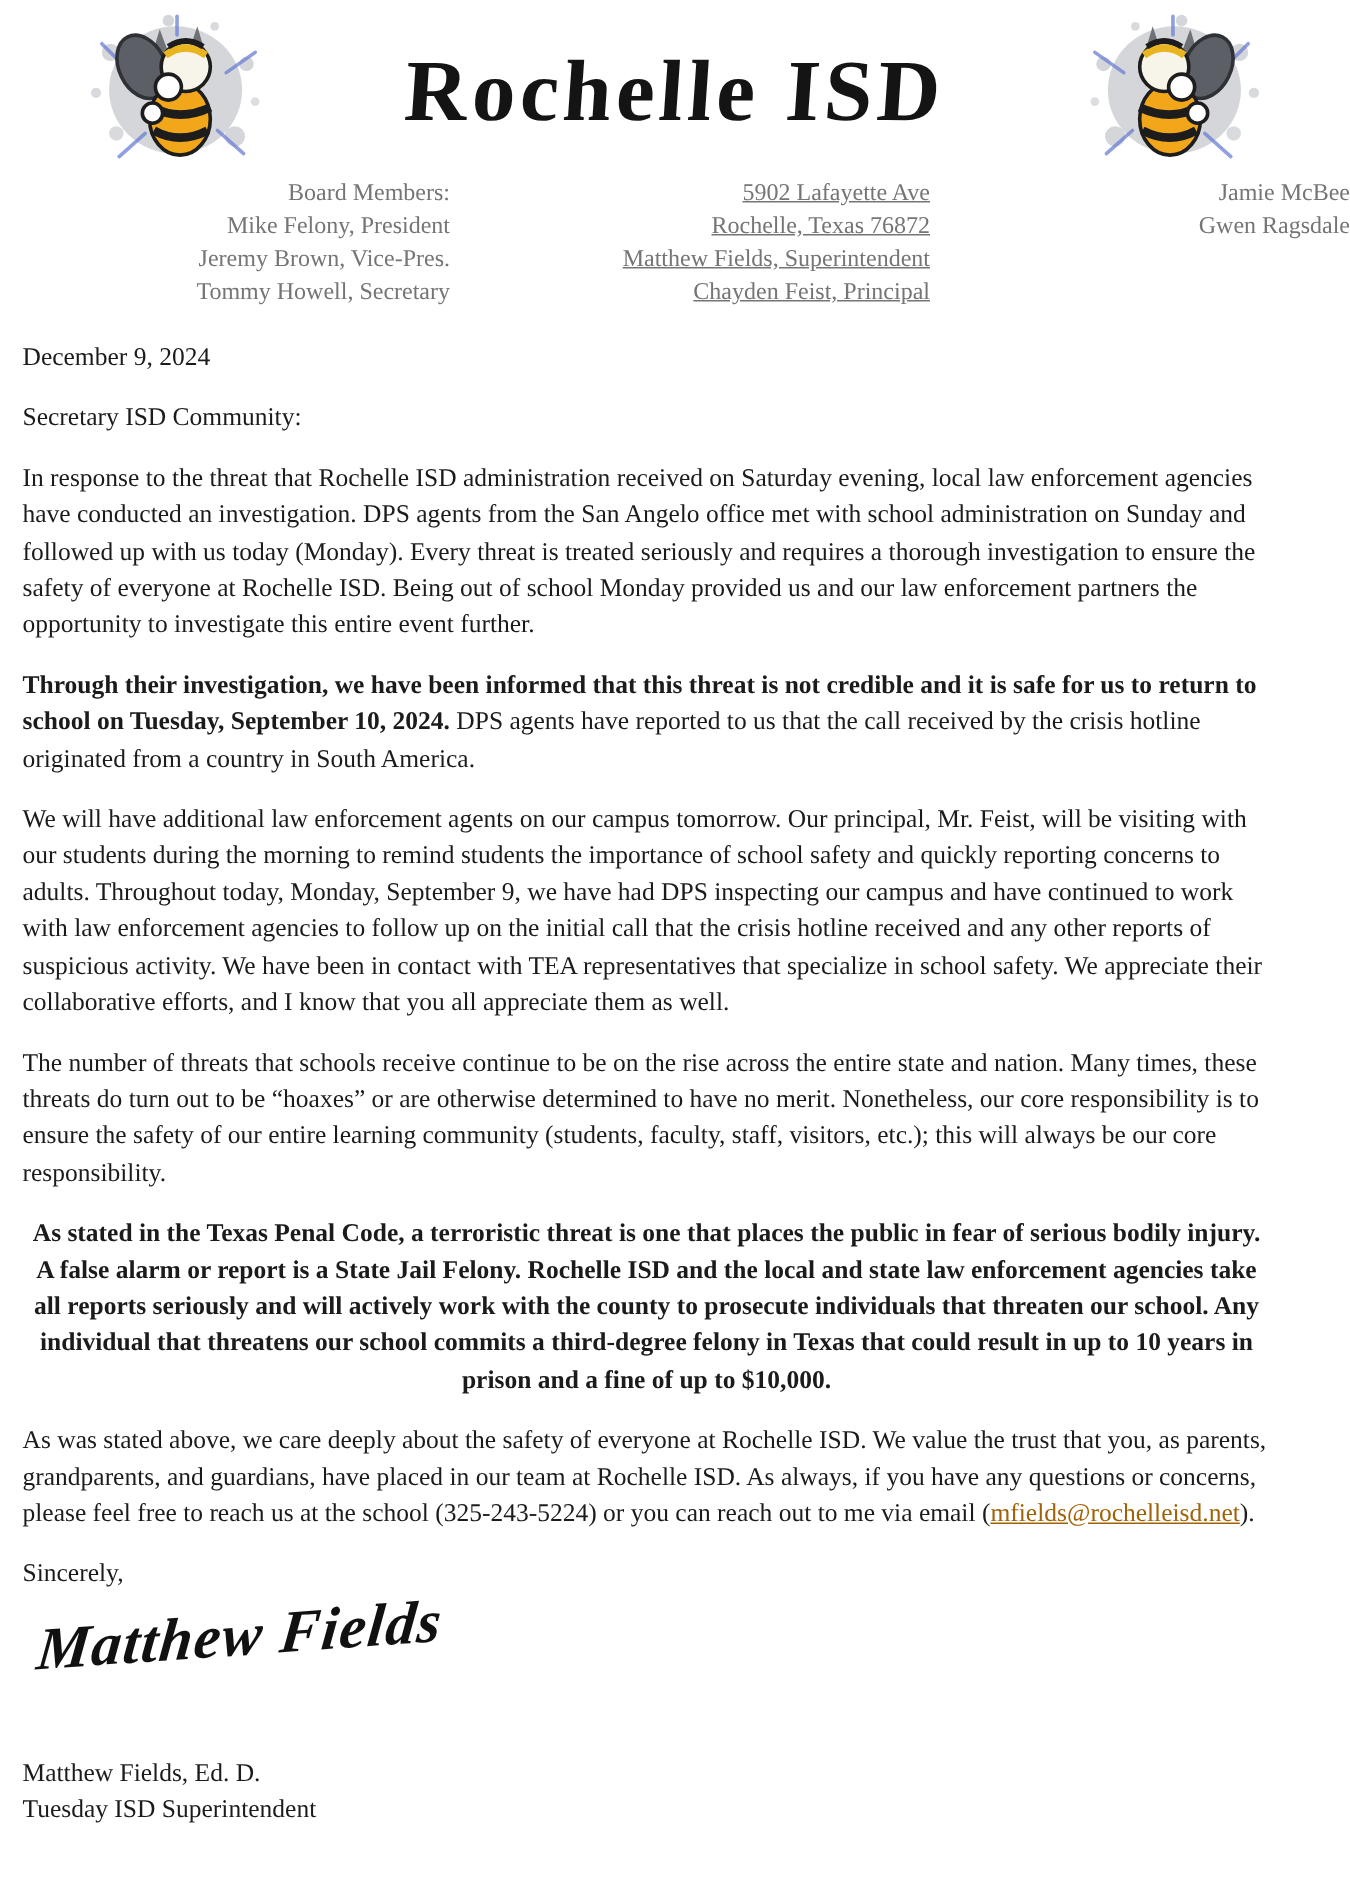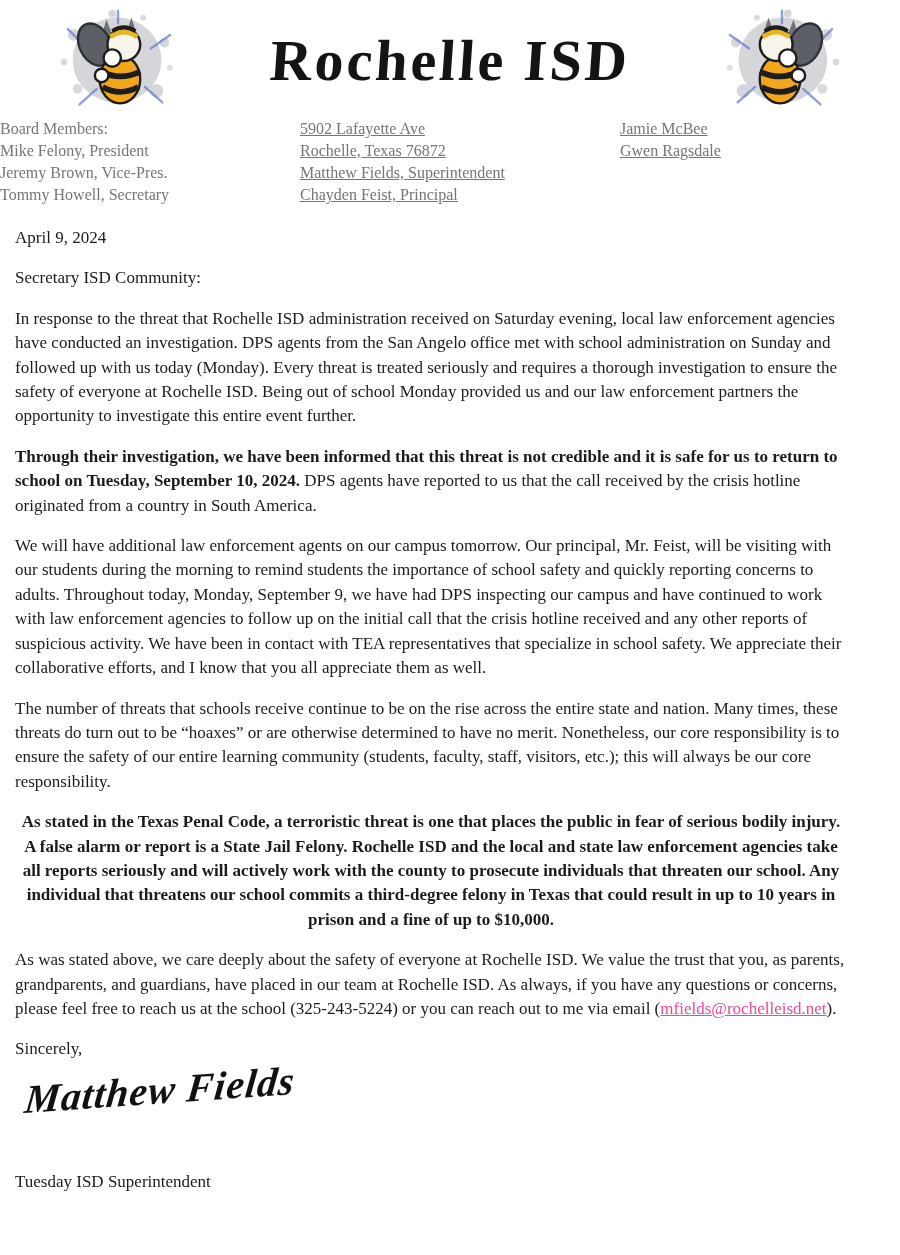--- a/index.html
+++ b/index.html
@@ -37,35 +37,35 @@
     transform: skewX(-4deg);
     white-space: nowrap;
   }
   .head-cols {
     display: flex;
     margin-top: 2px;
     font-family: cursive;
     font-size: 16px;
     line-height: 22px;
     color: #757575;
-    text-align: left;
+    text-align: right;
   }
   .head-col.left   { width: 300px; }
   .head-col.center { width: 320px; text-decoration: underline; }
-  .head-col.right  { width: 280px; text-decoration: underline; }
+  .head-col.right  { width: 280px; }
 
   
   .letter-body {
     padding: 20px 53px 0 15px;
     font-size: 17px;
     line-height: 24.4px;
   }
   .letter-body p { margin-bottom: 16px; }
   .bold { font-weight: 700; text-align: center; }
-  a.email-link { color: #ec4899; text-decoration: underline; cursor: pointer; }
+  a.email-link { color: #a16207; text-decoration: underline; cursor: pointer; }
 
   .signature-block {
     height: 78px;
     margin: 2px 0 14px 8px;
     font-family: cursive;
     font-style: italic;
     font-weight: 700;
     font-size: 40px;
     color: #111;
     transform: rotate(-4deg) skewX(-10deg);
@@ -172,36 +172,37 @@
         <div>Chayden Feist, Principal</div>
       </div>
       <div class="head-col right">
         <div>Jamie McBee</div>
         <div>Gwen Ragsdale</div>
       </div>
     </div>
   </header>
 
   <main class="letter-body">
-    <p>April 9, 2024</p>
+    <p>December 9, 2024</p>
     <p>Secretary ISD Community:</p>
 
     <p>In response to the threat that Rochelle ISD administration received on Saturday evening, local law enforcement agencies have conducted an investigation. DPS agents from the San Angelo office met with school administration on Sunday and followed up with us today (Monday). Every threat is treated seriously and requires a thorough investigation to ensure the safety of everyone at Rochelle ISD. Being out of school Monday provided us and our law enforcement partners the opportunity to investigate this entire event further.</p>
 
     <p><span class="bold">Through their investigation, we have been informed that this threat is not credible and it is safe for us to return to school on Tuesday, September 10, 2024.</span><span> DPS agents have reported to us that the call received by the crisis hotline originated from a country in South America.</span></p>
 
     <p>We will have additional law enforcement agents on our campus tomorrow. Our principal, Mr. Feist, will be visiting with our students during the morning to remind students the importance of school safety and quickly reporting concerns to adults. Throughout today, Monday, September 9, we have had DPS inspecting our campus and have continued to work with law enforcement agencies to follow up on the initial call that the crisis hotline received and any other reports of suspicious activity. We have been in contact with TEA representatives that specialize in school safety. We appreciate their collaborative efforts, and I know that you all appreciate them as well.</p>
 
     <p>The number of threats that schools receive continue to be on the rise across the entire state and nation. Many times, these threats do turn out to be “hoaxes” or are otherwise determined to have no merit. Nonetheless, our core responsibility is to ensure the safety of our entire learning community (students, faculty, staff, visitors, etc.); this will always be our core responsibility.</p>
 
     <p class="bold">As stated in the Texas Penal Code, a terroristic threat is one that places the public in fear of serious bodily injury. A false alarm or report is a State Jail Felony. Rochelle ISD and the local and state law enforcement agencies take all reports seriously and will actively work with the county to prosecute individuals that threaten our school. Any individual that threatens our school commits a third-degree felony in Texas that could result in up to 10 years in prison and a fine of up to $10,000.</p>
 
     <p><span>As was stated above, we care deeply about the safety of everyone at Rochelle ISD. We value the trust that you, as parents, grandparents, and guardians, have placed in our team at Rochelle ISD. As always, if you have any questions or concerns, please feel free to reach us at the school (325-243-5224) or you can reach out to me via email (</span><a class="email-link">mfields@rochelleisd.net</a><span>).</span></p>
 
     <p>Sincerely,</p>
 
     <div class="signature-block">Matthew Fields</div>
 
     <div class="signer-lines">
+      <div>Matthew Fields, Ed. D.</div>
       <div>Tuesday ISD Superintendent</div>
     </div>
   </main>
 </div>
 
 </body></html>

